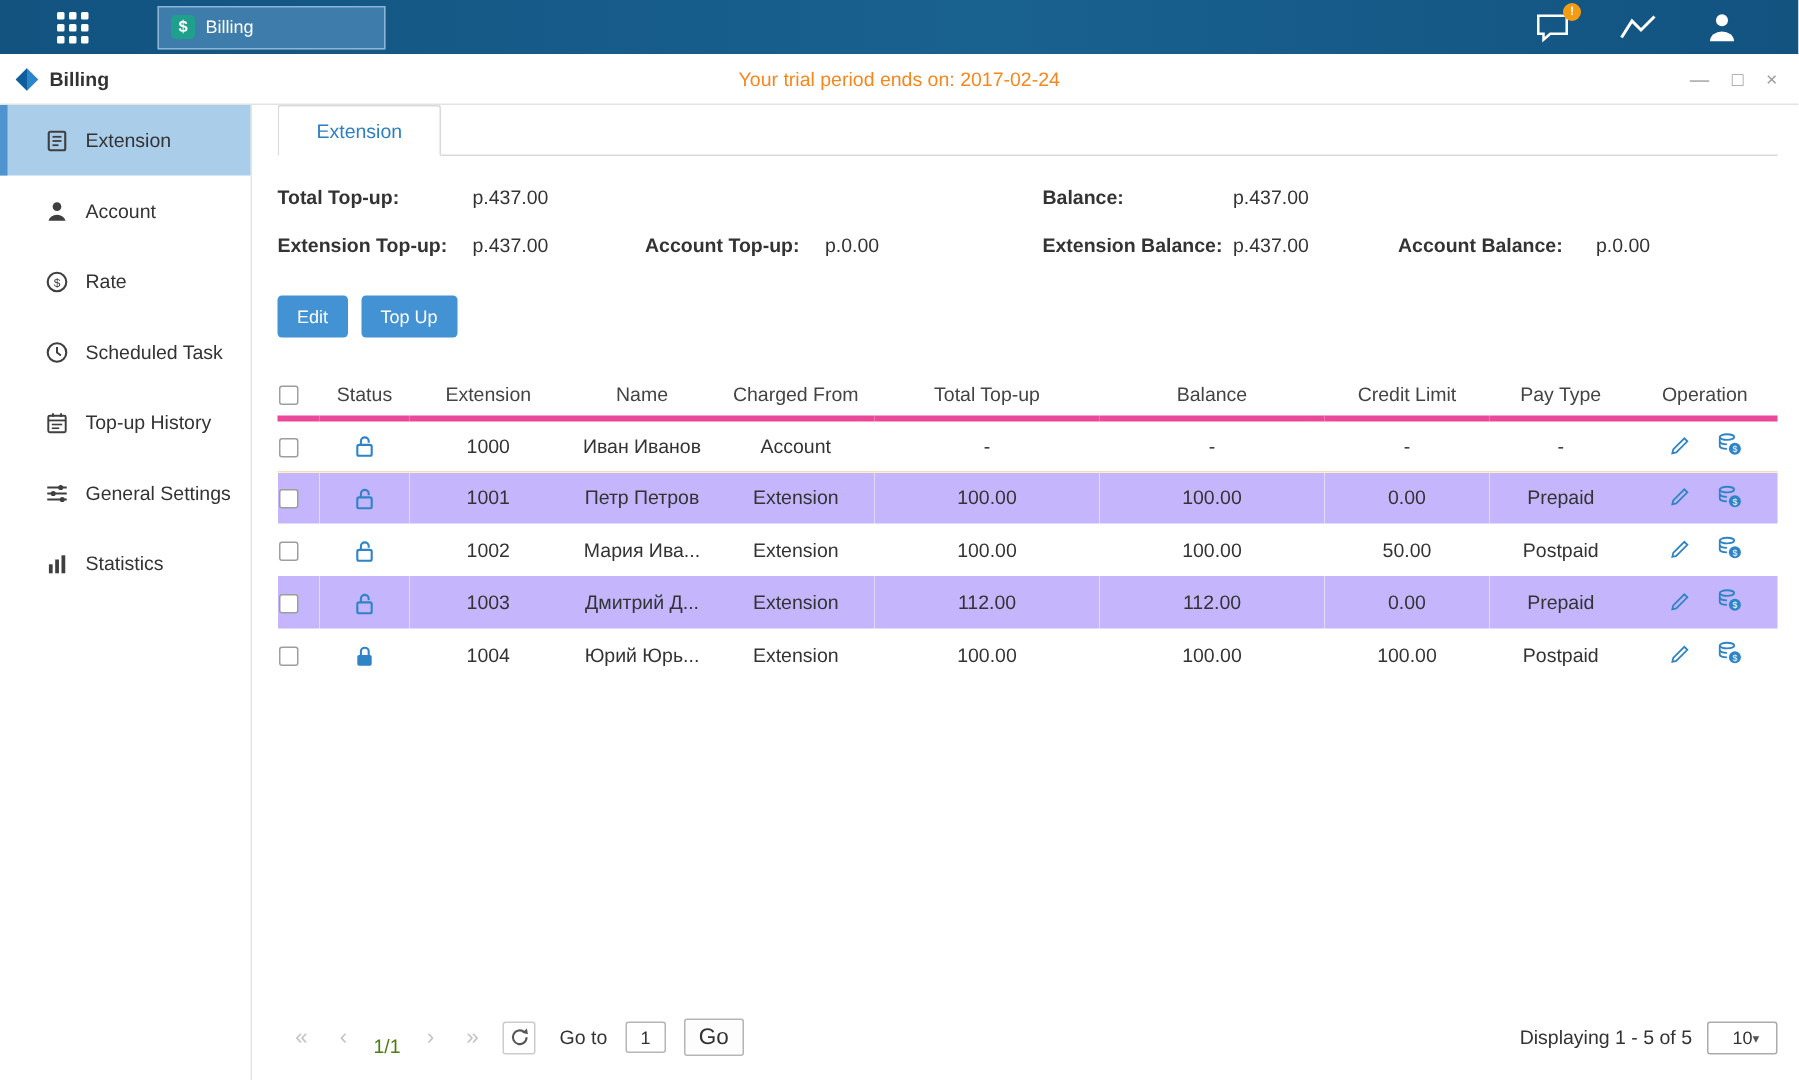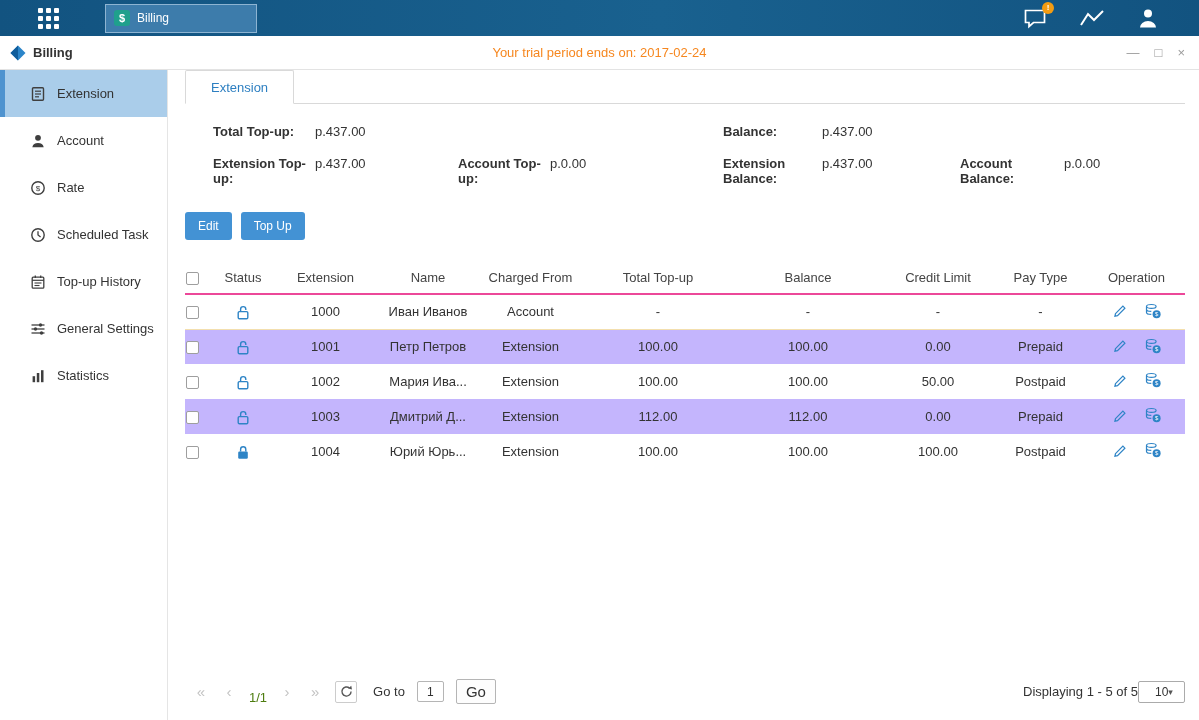--- a/index.html
+++ b/index.html
@@ -79,21 +79,21 @@
     border: 1px solid #d9d9d9; border-bottom: 1px solid #fff;
     margin-bottom: -1px; border-radius: 2px 2px 0 0;
   }
 
   
   .summary {
     margin-top: 20px; font-size: 13px; color: #333;
     display: grid; row-gap: 17px;
     grid-template-columns: 130px 115px 120px 145px 127px 110px 132px auto;
   }
-  .summary .lbl { font-weight: bold; margin-left: 28px; }
+  .summary .lbl { font-weight: bold; }
   .r1c1{grid-row:1;grid-column:1} .r1c2{grid-row:1;grid-column:2}
   .r1c5{grid-row:1;grid-column:5} .r1c6{grid-row:1;grid-column:6}
   .r2c1{grid-row:2;grid-column:1} .r2c2{grid-row:2;grid-column:2}
   .r2c3{grid-row:2;grid-column:3} .r2c4{grid-row:2;grid-column:4}
   .r2c5{grid-row:2;grid-column:5} .r2c6{grid-row:2;grid-column:6}
   .r2c7{grid-row:2;grid-column:7} .r2c8{grid-row:2;grid-column:8}
 
   
   .actions { margin-top: 26px; display: flex; gap: 9px; }
   .btn {
@@ -101,21 +101,21 @@
     font-size: 12px; padding: 7px 13px; border-radius: 3px; font-family: inherit; text-align: center;
   }
 
   
   table.grid {
     margin-top: 22px; width: 100%; border-collapse: collapse; table-layout: fixed;
     font-size: 13px; color: #333;
   }
   .grid th {
     font-weight: normal; color: #444; height: 32px; text-align: center;
-    border-bottom: 2px solid #ec4899; white-space: nowrap; overflow: hidden;
+    border-bottom: 4px solid #ec4899; white-space: nowrap; overflow: hidden;
   }
   .grid td { height: 35px; text-align: center; white-space: nowrap; overflow: hidden; text-overflow: ellipsis; }
   .grid tbody tr.alt { background: #c4b5fd; }
   .grid tbody tr:first-child td { border-bottom: 1px solid #f3dfae; }
   .checkbox {
     display: inline-block; width: 13px; height: 13px; border: 1px solid #9e9e9e;
     border-radius: 2px; background: #fff; vertical-align: middle; cursor: pointer;
   }
   .col-check { text-align: left !important; padding-left: 1px; }
   .lock { display: inline-flex; vertical-align: middle; }
@@ -138,21 +138,21 @@
   }
   .goto-label { color: #333; margin-left: 4px; }
   .goto-input {
     width: 27px; height: 21px; border: 1px solid #b5b5b5; border-radius: 2px;
     text-align: center; font-size: 12px; font-family: inherit; color: #333;
   }
   .go-btn {
     border: 1px solid #b5b5b5; background: #fdfdfd; color: #333; cursor: pointer;
     font-size: 15px; padding: 3px 9px; border-radius: 2px; font-family: inherit;
   }
-  .pg-right { margin-left: auto; display: flex; align-items: center; gap: 0; color: #333; justify-content: flex-end; }
+  .pg-right { margin-left: auto; display: flex; align-items: center; gap: 10px; color: #333; justify-content: flex-end; }
   .page-size {
     width: 47px; height: 22px; border: 1px solid #ababab; border-radius: 2px; background: #fff;
     display: flex; align-items: center; justify-content: space-between;
     padding: 0 16px; font-size: 12px; cursor: pointer;
   }
   .caret { font-size: 9px; color: #555; }
 </style>
 </head>
 <body>
 

